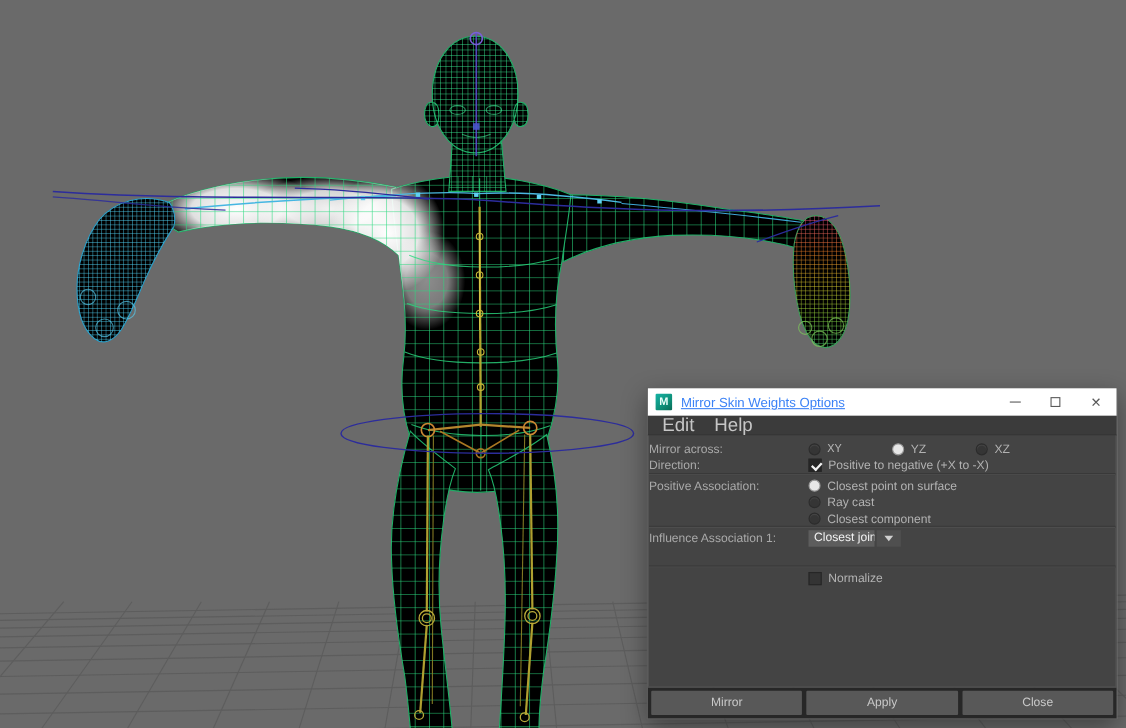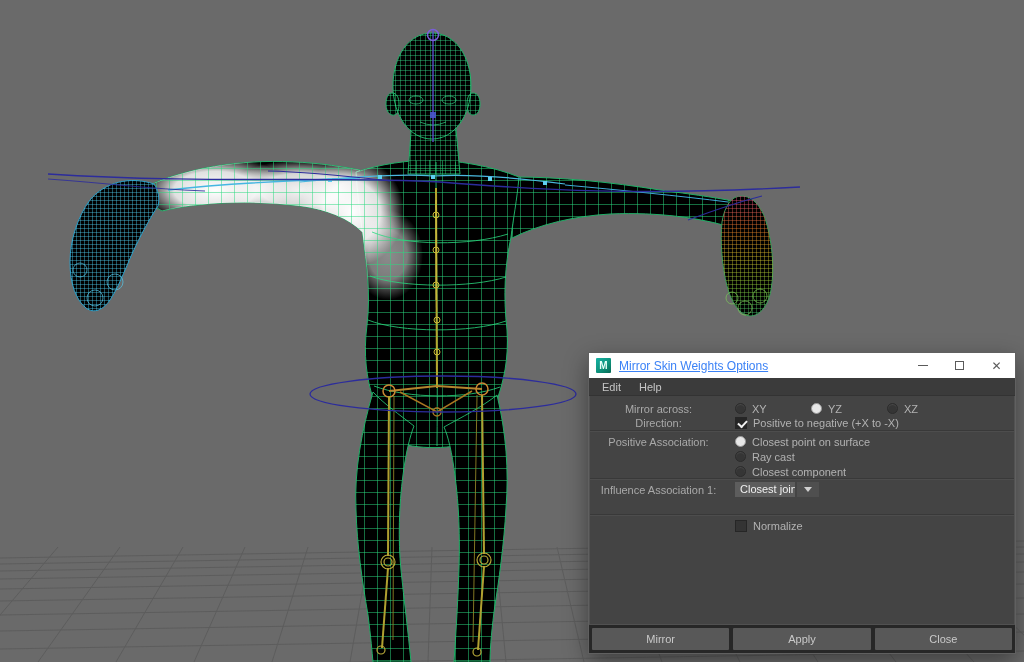--- a/index.html
+++ b/index.html
@@ -19,34 +19,34 @@
                border-radius:1px; flex:0 0 auto; }
   .title-text { font-size:12px; color:#3b82f6; margin-left:8px; white-space:nowrap;text-decoration:underline; }
   .win-controls { margin-left:auto; display:flex; height:100%; }
   .win-btn { width:37px; height:100%; display:flex; align-items:center; justify-content:center; cursor:default; }
   .min-glyph { width:10px; height:1px; background:#5a5a5a; }
   .max-glyph { width:9px; height:9px; border:1px solid #5a5a5a; }
   .close-glyph { color:#5a5a5a; font-size:12px; line-height:1; }
 
   .menubar { height:18px; background:#3b3b3b; display:flex; align-items:center;
              padding-left:4px; flex:0 0 auto; border-bottom:1px solid #333; }
-  .menu-item { font-size:11px; color:#c6c6c6; padding:0 9px; }
+  .menu-item { font-size:17px; color:#c6c6c6; padding:0 9px; }
 
   .content { position:relative; flex:1 1 auto; background:#444444;
              border-left:1px solid #525252; border-right:1px solid #525252; border-bottom:1px solid #515151; }
   .row { position:absolute; left:0; right:2px; height:15px; display:flex; align-items:center; }
-  .row .lab { width:137px; text-align:center; margin-right:8px; font-size:11px; color:#a9a9a9; white-space:nowrap; }
+  .row .lab { width:137px; text-align:left; margin-right:8px; font-size:11px; color:#a9a9a9; white-space:nowrap; }
   .divider { position:absolute; left:0; right:0; height:2px; background:#393939; border-bottom:1px solid #4d4d4d; }
 
   .radio { width:11px; height:11px; border-radius:50%; background:#353535;
            border:1px solid #2c2c2c; box-shadow:inset 0 1px 1px rgba(255,255,255,.10); flex:0 0 auto; }
   .radio.on { background:#e7e7e7; border-color:#9a9a9a; box-shadow:none; }
   .opt-label { font-size:11px; color:#b2b2b2; margin-left:6px; white-space:nowrap; }
   .opt { display:flex; align-items:center; }
-  .opt.w1 { width:64px; } .opt.w2 { width:76px;margin-left:12px; }
+  .opt.w1 { width:64px;font-family:Liberation Mono, monospace; } .opt.w2 { width:76px;margin-left:12px; }
 
   .checkbox { width:12px; height:12px; background:#343434; border:1px solid #262626; position:relative; flex:0 0 auto; }
   .checkbox.on { background:#262626; }
   .checkbox.on::after { content:""; position:absolute; left:2px; top:2px; width:7px; height:4px;
            border-left:2px solid #f2f2f2; border-bottom:2px solid #f2f2f2; transform:rotate(-47deg); }
 
   .dropdown { display:flex; align-items:stretch; height:15px; }
   .dd-value { width:60px; background:#5d5d5d; color:#f1f1f1; font-size:11px; line-height:15px;
               padding-left:5px; white-space:nowrap; overflow:hidden; }
   .dd-arrow { width:22px; margin-left:2px; background:#4f4f4f; display:flex; align-items:center; justify-content:center; }

